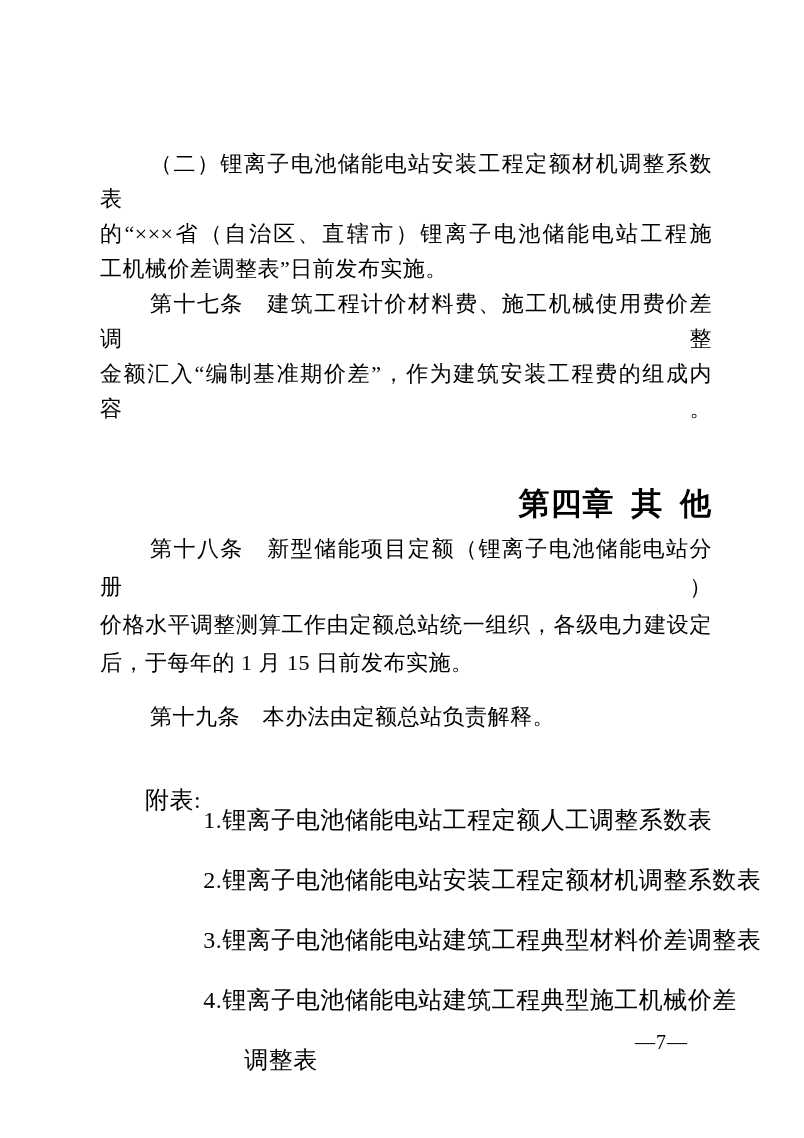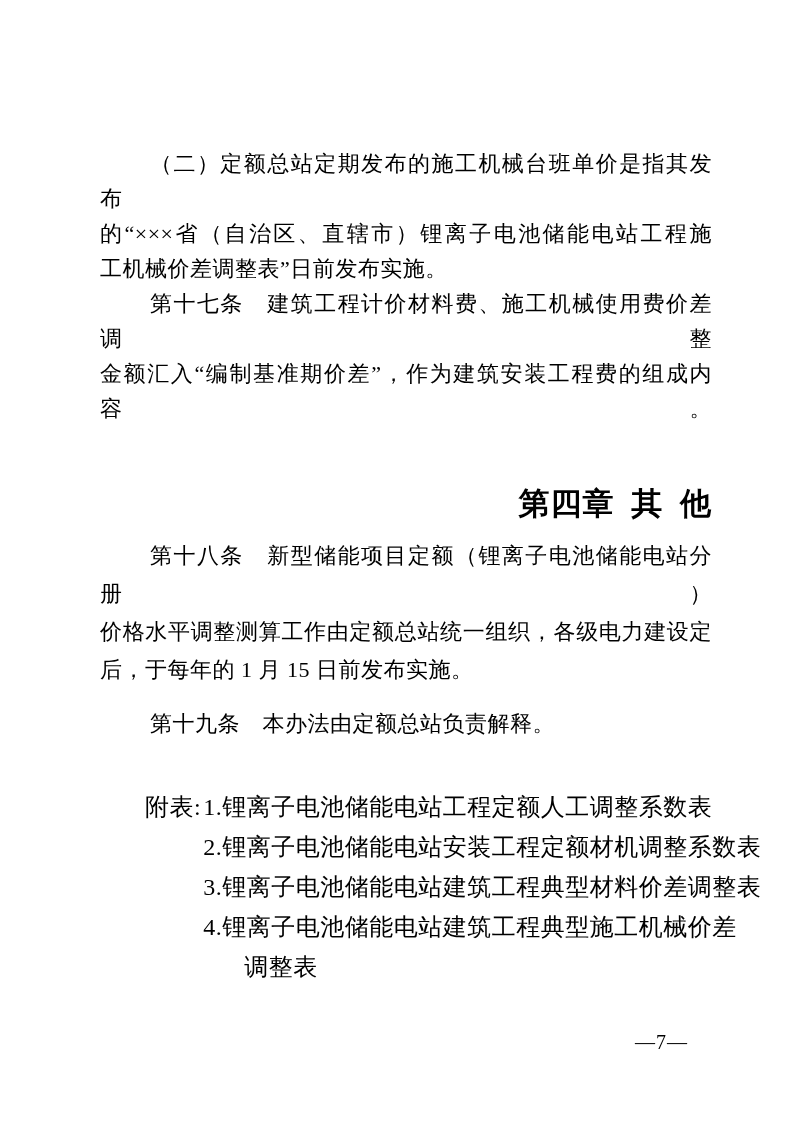--- a/index.html
+++ b/index.html
@@ -28,50 +28,50 @@
   .line.indent { text-indent: 50px; }
   .chapter {
     margin-top: 60px;
     font-size: 31px;
     font-weight: bold;
     line-height: 36px;
     text-align: right;
     word-spacing: 8px;
     letter-spacing: 1px;
   }
-  .p18 { margin-top: 15px; }
+  .p18 { margin-top: 8px; }
   .p19 { margin-top: 16px; }
   .appendix {
     margin-top: 44px;
     padding-left: 45px;
     display: flex;
     align-items: flex-start;
     font-size: 24px;
     letter-spacing: 0.5px;
   }
   .appx-label { white-space: nowrap; line-height: 40px; }
   .appx-items { margin-left: 2px; }
-  .appx-line { line-height: 40px; white-space: nowrap; }
+  .appx-line { line-height: 40px; white-space: nowrap; margin-top: 20px; }
   .appx-line.wrap-indent { padding-left: 41px; }
   .page-number {
     position: absolute;
     top: 1031px;
     right: 116px;
     font-size: 20px;
     letter-spacing: 1px;
   }
 </style>
 </head>
 <body>
 
 <div class="page">
   <div class="content">
 
     <div class="para pitch35">
-      <div class="line full indent">（二）定额总站定期发布的施工机械台班单价是指其发布</div>
+      <div class="line full indent">（二）锂离子电池储能电站安装工程定额材机调整系数表</div>
       <div class="line full">的“×××省（自治区、直辖市）锂离子电池储能电站工程施</div>
       <div class="line">工机械价差调整表”日前发布实施。</div>
     </div>
 
     <div class="para pitch35">
       <div class="line full indent">第十七条　建筑工程计价材料费、施工机械使用费价差调整</div>
       <div class="line full">金额汇入“编制基准期价差”，作为建筑安装工程费的组成内容。</div>
     </div>
 
     <h2 class="chapter">第四章 其 他</h2>

